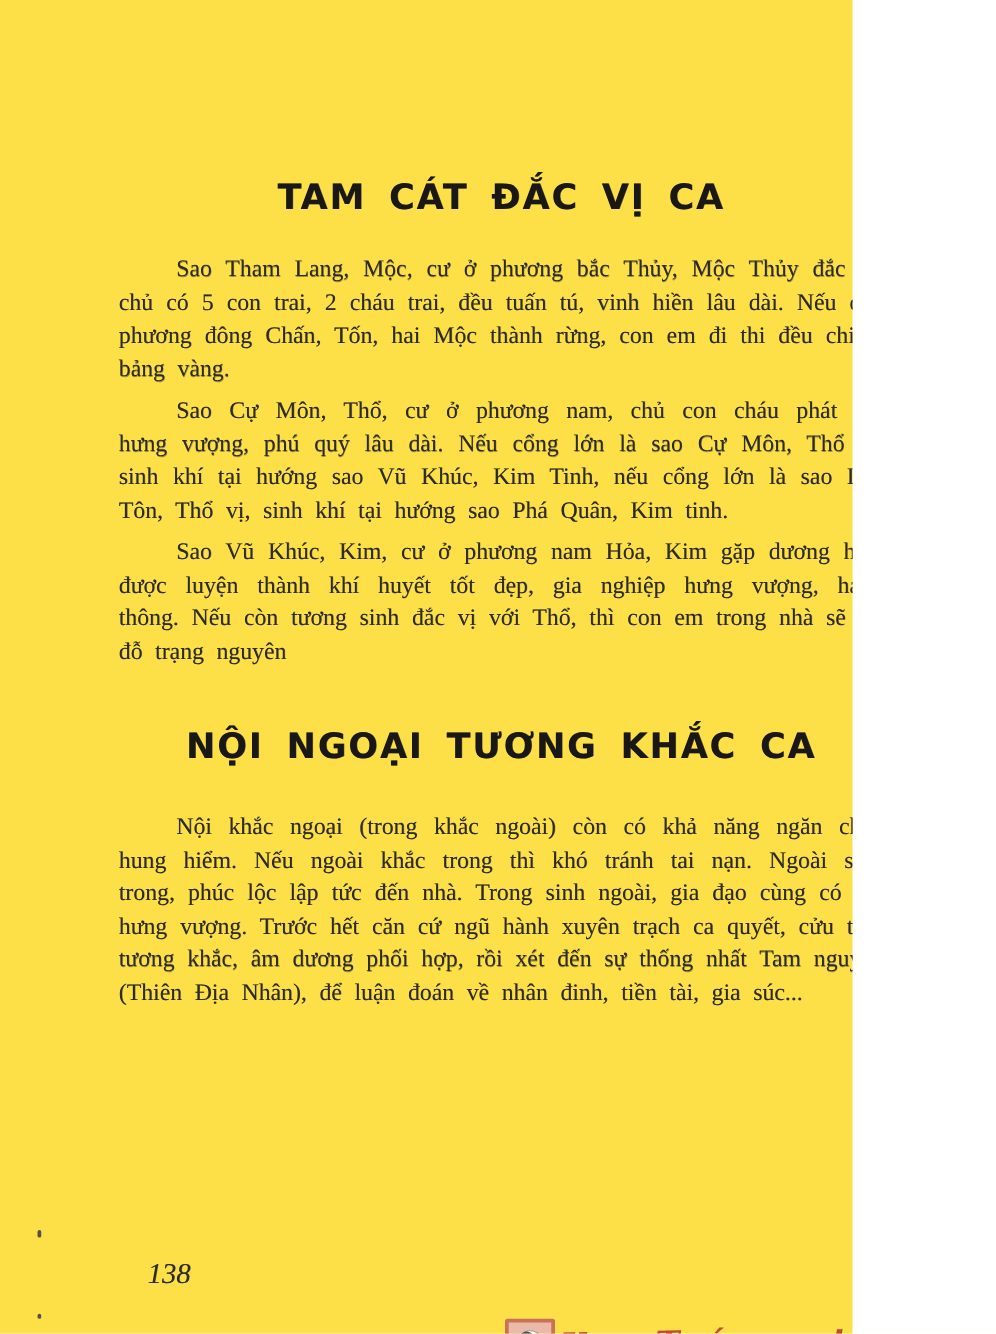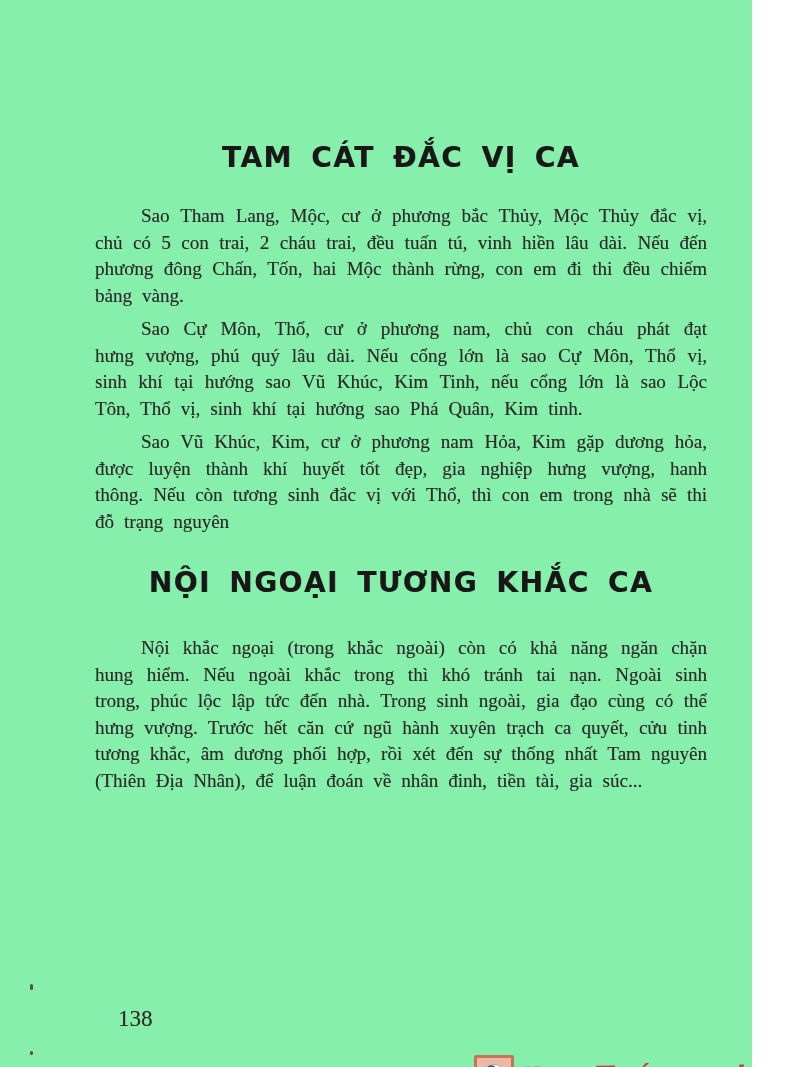--- a/index.html
+++ b/index.html
@@ -2,23 +2,23 @@
 <html lang="vi"><head>
 <meta charset="utf-8">
 <style>
   html, body {
     margin: 0;
     padding: 0;
     background: #ffffff;
   }
   .page {
     position: relative;
-    width: 752px;
+    width: 682px;
     height: 1067px;
-    background: #86efac;
+    background: #fde047;
     overflow: hidden;
     font-family: "Liberation Serif", "DejaVu Serif", serif;
   }
   .content {
     position: absolute;
     left: 95px;
     top: 0;
     width: 612px;
   }
   .heading {
@@ -27,38 +27,39 @@
     font-family: "DejaVu Sans", "Liberation Sans", sans-serif;
     font-weight: bold;
     font-size: 28px;
     line-height: 36px;
     letter-spacing: 1.5px;
     word-spacing: 7px;
     color: #191816;
     text-shadow: 0.4px 0.4px 0 rgba(25,24,22,0.55);
   }
   .heading-1 { margin-top: 140px; margin-bottom: 27px; }
-  .heading-2 { margin-top: 30px; margin-bottom: 34px; }
+  .heading-2 { margin-top: 44px; margin-bottom: 34px; }
   .para {
     margin: 0 0 7px 0;
     text-align: justify;
     text-indent: 46px;
     font-size: 19px;
     line-height: 26.5px;
     word-spacing: 0.28em;
     color: #2d2b28;
     text-shadow: 0.3px 0.3px 0 rgba(45,43,40,0.45);
   }
   .page-number {
     position: absolute;
     left: 118px;
     top: 1006px;
     font-size: 23px;
     color: #2d2b28;
     text-shadow: 0.3px 0.3px 0 rgba(45,43,40,0.45);
+    font-style: italic;
   }
   .watermark {
     position: absolute;
     right: 4px;
     top: 1055px;
     display: flex;
     align-items: center;
     gap: 5px;
   }
   .yy-square {

